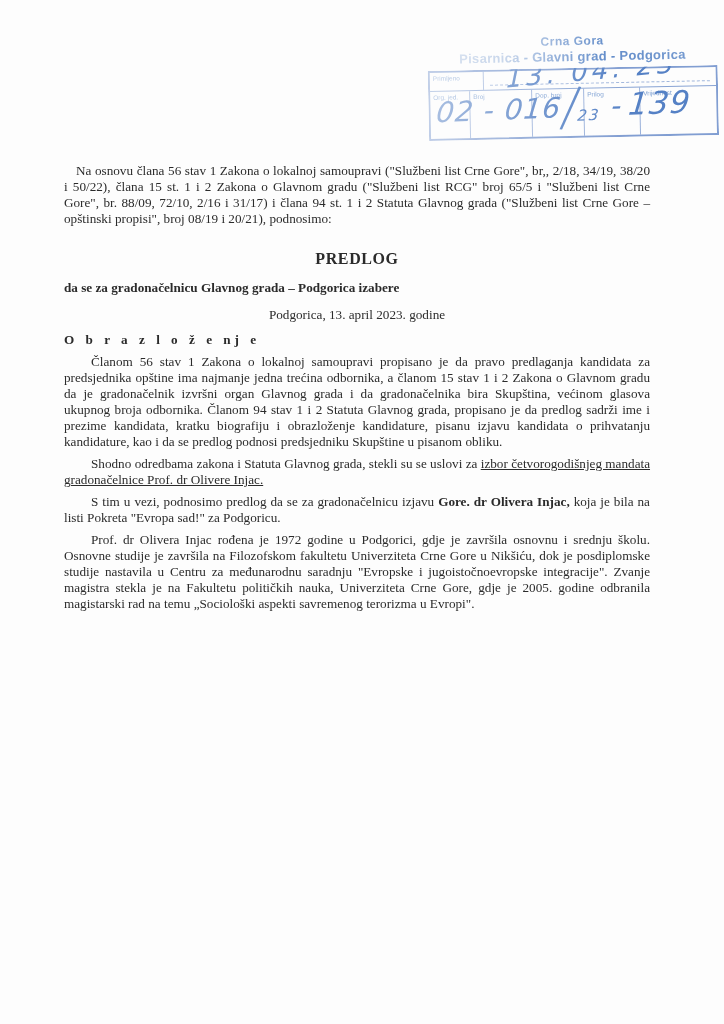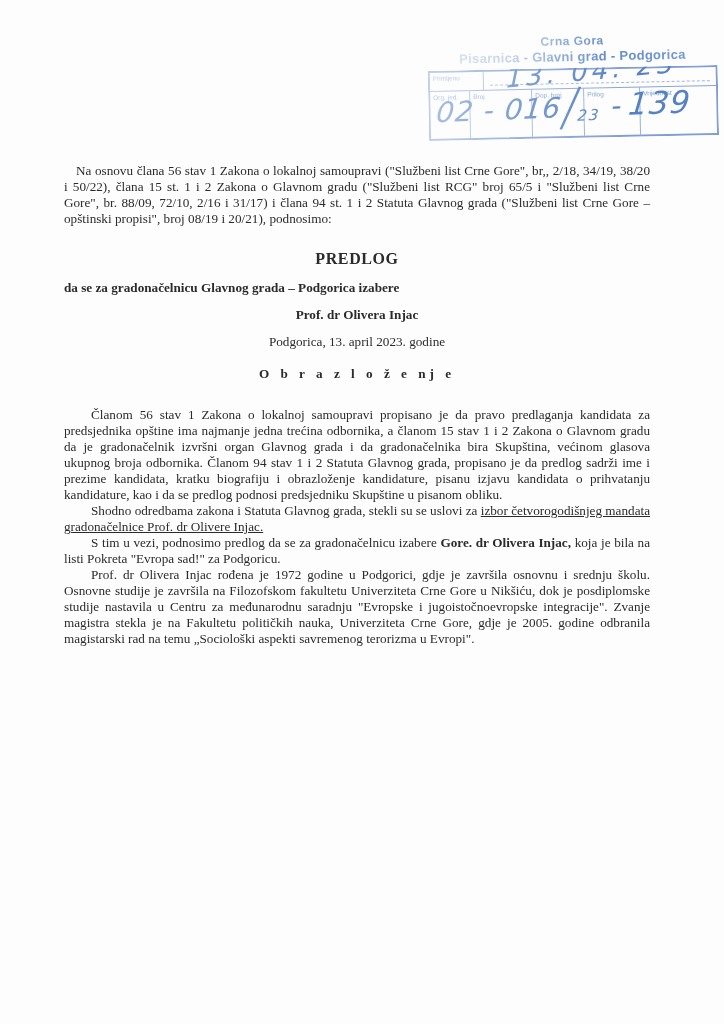--- a/index.html
+++ b/index.html
@@ -85,39 +85,39 @@
     position: absolute;
     left: 0; top: 0;
     width: 724px;
     padding: 163px 74px 0 64px;
     font-size: 13.2px;
     line-height: 16px;
     text-align: justify;
     font-family: Liberation Serif, serif;
   }
   .intro { text-indent: 12px; }
-  .para  { text-indent: 27px; margin-top: 0; }
-  .para-first { margin-top: 25px; }
+  .para  { text-indent: 27px; margin-top: 6px; }
+  .para-first { }
   .h-predlog {
     text-align: center; text-indent: 0;
     font-size: 16px; font-weight: 600; letter-spacing: .6px;
     margin-top: 24px;
   }
   .h-sub {
     text-indent: 0;
     font-weight: bold; margin-top: 13px;
   }
   .h-cand {
     text-align: center; text-indent: 0;
     font-weight: bold; margin-top: 11px;
   }
   .dateline { text-align: center; text-indent: 0; margin-top: 11px; }
   .h-obrazlozenje {
-    text-align: center; text-indent: 0;
-    font-weight: bold; letter-spacing: 4px; margin-top: 16px;
+    text-align: left; text-indent: 0;
+    font-weight: bold; letter-spacing: 4px; margin-top: 9px;
   }
   .ul-span { text-decoration: underline; }
   .bold-span { font-weight: bold; }
 </style>
 </head>
 <body>
 
 <div class="page">
 
   <div class="stamp">
@@ -143,26 +143,25 @@
         <span>-</span><span class="hw-big">139</span>
       </div>
     </div>
   </div>
 
   <div class="doc">
     <p class="intro">Na osnovu člana 56 stav 1 Zakona o lokalnoj samoupravi ("Službeni list Crne Gore", br,, 2/18, 34/19, 38/20 i 50/22), člana 15 st. 1 i 2 Zakona o Glavnom gradu ("Službeni list RCG" broj 65/5 i "Službeni list Crne Gore", br. 88/09, 72/10, 2/16 i 31/17) i člana 94 st. 1 i 2 Statuta Glavnog grada ("Službeni list Crne Gore – opštinski propisi", broj 08/19 i 20/21), podnosimo:</p>
 
     <p class="h-predlog">PREDLOG</p>
     <p class="h-sub">da se za gradonačelnicu Glavnog grada – Podgorica izabere</p>
-    <p class="h-cand">Prof. dr Olivera Injac</p>
     <p class="dateline">Podgorica, 13. april 2023. godine</p>
     <p class="h-obrazlozenje">O b r a z l o ž e nj e</p>
 
     <p class="para para-first">Članom 56 stav 1 Zakona o lokalnoj samoupravi propisano je da pravo predlaganja kandidata za predsjednika opštine ima najmanje jedna trećina odbornika, a članom 15 stav 1 i 2 Zakona o Glavnom gradu da je gradonačelnik izvršni organ Glavnog grada i da gradonačelnika bira Skupština, većinom glasova ukupnog broja odbornika. Članom 94 stav 1 i 2 Statuta Glavnog grada, propisano je da predlog sadrži ime i prezime kandidata, kratku biografiju i obrazloženje kandidature, pisanu izjavu kandidata o prihvatanju kandidature, kao i da se predlog podnosi predsjedniku Skupštine u pisanom obliku.</p>
 
     <p class="para"><span>Shodno odredbama zakona i Statuta Glavnog grada, stekli su se uslovi za </span><span class="ul-span">izbor četvorogodišnjeg mandata gradonačelnice Prof. dr Olivere Injac.</span></p>
 
-    <p class="para"><span>S tim u vezi, podnosimo predlog da se za gradonačelnicu izabere </span><span class="bold-span">Gore. dr Olivera Injac,</span><span> koja je bila na listi Pokreta "Evropa sad!" za Podgoricu.</span></p>
+    <p class="para"><span>S tim u vezi, podnosimo predlog da se za gradonačelnicu izjavu </span><span class="bold-span">Gore. dr Olivera Injac,</span><span> koja je bila na listi Pokreta "Evropa sad!" za Podgoricu.</span></p>
 
     <p class="para">Prof. dr Olivera Injac rođena je 1972 godine u Podgorici, gdje je završila osnovnu i srednju školu. Osnovne studije je završila na Filozofskom fakultetu Univerziteta Crne Gore u Nikšiću, dok je posdiplomske studije nastavila u Centru za međunarodnu saradnju "Evropske i jugoistočnoevropske integracije". Zvanje magistra stekla je na Fakultetu političkih nauka, Univerziteta Crne Gore, gdje je 2005. godine odbranila magistarski rad na temu „Sociološki aspekti savremenog terorizma u Evropi".</p>
   </div>
 
 </div>
 
 </body></html>

